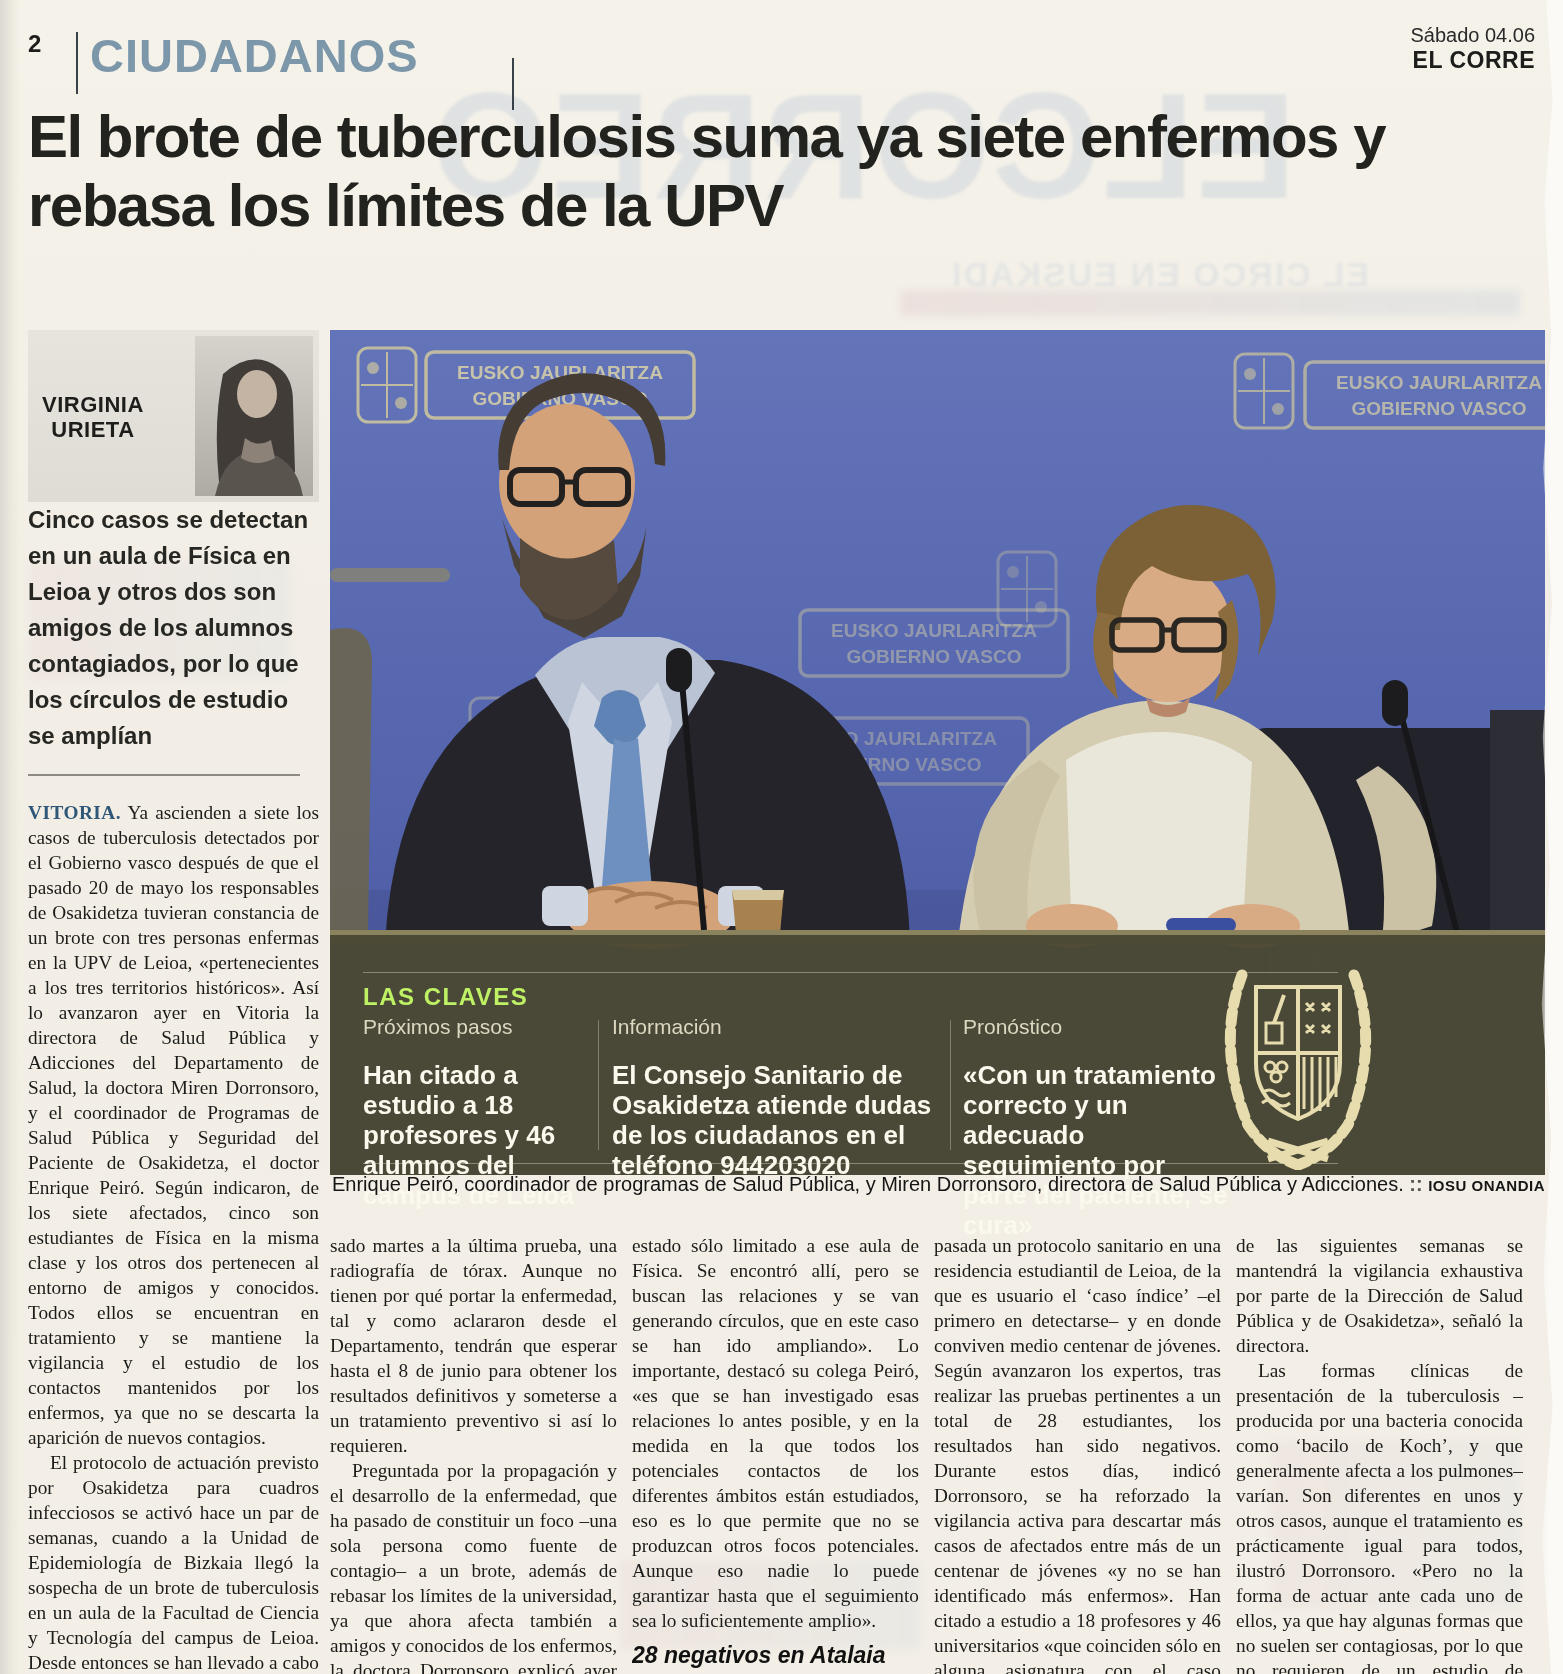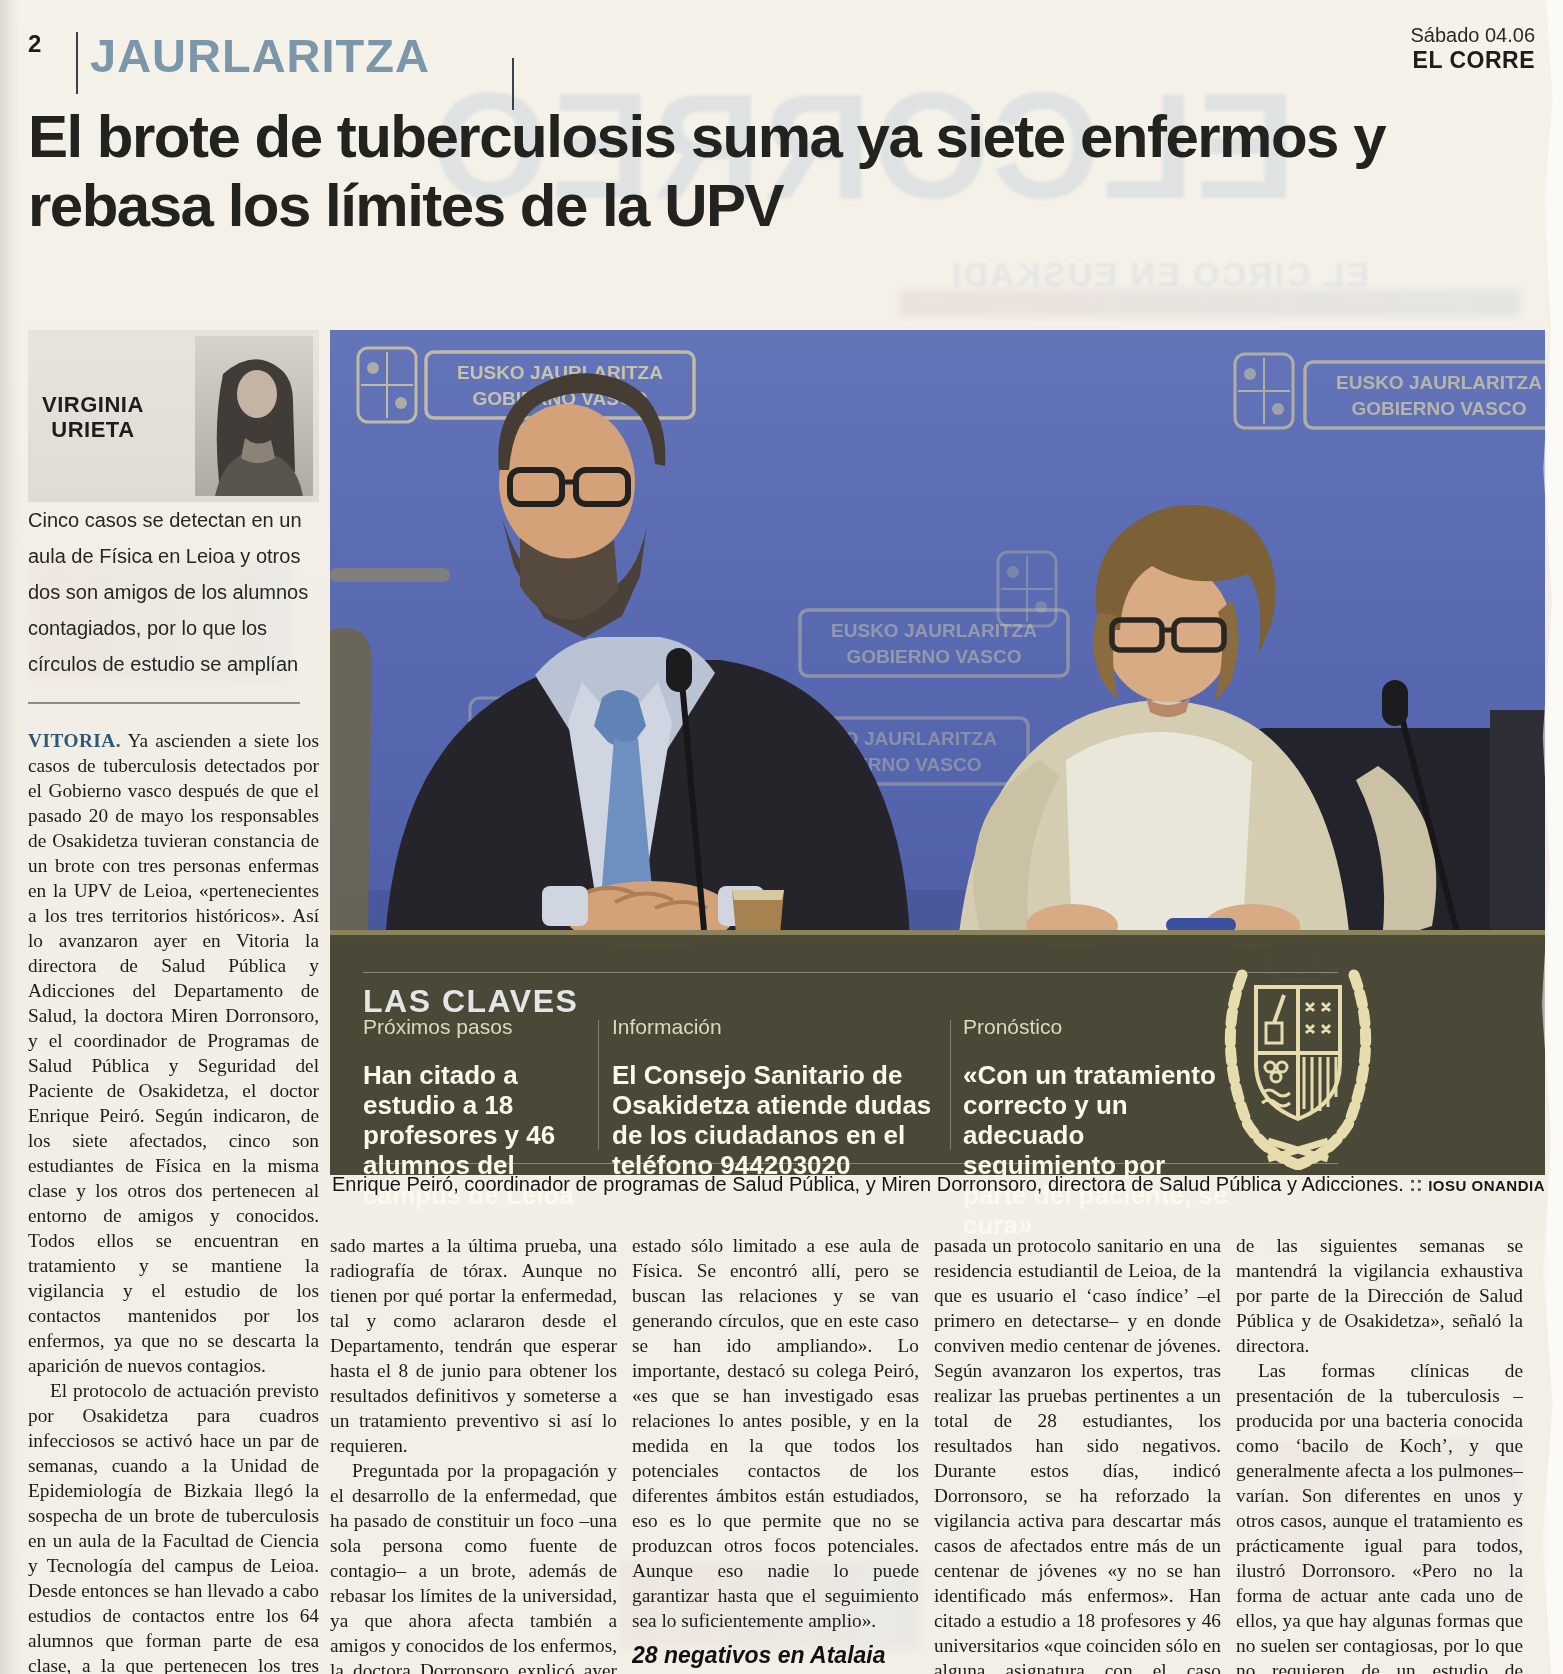--- a/index.html
+++ b/index.html
@@ -26,36 +26,36 @@
   .mast .date{font-size:20px;color:#2a2a2a;}
   .mast .paper{font-size:23px;font-weight:bold;letter-spacing:.5px;}
   
   .headline{position:absolute;left:28px;top:102px;width:1500px;font-size:60px;line-height:1.15;
     font-weight:bold;letter-spacing:-1.5px;color:#22221e;z-index:2;}
   
   .leftcol{position:absolute;left:28px;top:330px;width:291px;height:1344px;overflow:hidden;z-index:2;}
   .byline-box{position:relative;width:100%;height:172px;background:linear-gradient(180deg,#e7e3dd,#dfdcd5);text-align:center;}
   .byline-name{position:absolute;left:14px;top:62px;font-size:22px;font-weight:bold;line-height:1.15;letter-spacing:.5px;}
   .portrait{position:absolute;right:6px;top:6px;}
-  .standfirst{margin:26px 0 0 0;font-size:20px;line-height:36px;color:#262622;font-weight:normal;}
+  .standfirst{margin:26px 0 0 0;font-size:24px;line-height:36px;color:#262622;font-weight:bold;}
   .sf-rule{width:272px;height:2px;background:#8d8a84;margin:20px 0 0 0;}
   .body-serif{font-family:"Liberation Serif","DejaVu Serif",serif;font-size:19.3px;line-height:25px;
     text-align:justify;color:#1b1b19;}
   .leftcol .body-serif{margin:24px 0 0 0;}
   .leftcol p{margin:0;}
   .leftcol p+p{text-indent:22px;}
   .lead{font-weight:bold;color:#2f5878;letter-spacing:.5px;}
   
   .photo{position:absolute;left:330px;top:330px;width:1215px;height:845px;z-index:1;}
   .photo svg{display:block;}
   
   .claves{position:absolute;left:0;top:605px;width:1215px;height:240px;background:rgba(74,72,50,.96);}
   .claves .topline{position:absolute;left:33px;top:37px;width:975px;height:1px;background:rgba(235,232,210,.4);}
   .claves .botline{position:absolute;left:33px;top:228px;width:975px;height:1px;background:rgba(235,232,210,.4);}
-  .claves-title{position:absolute;left:33px;top:48px;color:#e5e5e5;font-weight:bold;font-size:32px;letter-spacing:1.5px;}
+  .claves-title{position:absolute;left:33px;top:48px;color:#bef264;font-weight:bold;font-size:24px;letter-spacing:1.5px;}
   .claves-item{position:absolute;top:80px;}
   .claves-label{font-size:21px;color:#ddd8c0;margin-bottom:21px;}
   .claves-text{font-size:26px;line-height:30px;font-weight:bold;color:#fbf9ee;}
   .cl0{left:33px;width:232px;}
   .cl1{left:282px;width:330px;}
   .cl2{left:633px;width:266px;}
   .cdiv{position:absolute;top:85px;height:130px;width:1px;background:rgba(235,232,210,.35);}
   .cd1{left:268px;}.cd2{left:620px;}
   .arms{position:absolute;left:878px;top:10px;}
   
@@ -80,21 +80,21 @@
   <div class="ghost2" style="left:900px;top:290px;width:620px;height:26px;"></div>
   <div class="ghost2" style="left:30px;top:560px;width:260px;height:120px;opacity:.5;"></div>
   <div class="ghost2" style="left:620px;top:1560px;width:300px;height:90px;opacity:.55;"></div>
   <div class="ghost2" style="left:1270px;top:1440px;width:250px;height:170px;opacity:.45;"></div>
 
   <div class="scan-strip"></div>
   <div class="torn-edge"></div>
 
   <div class="pagenum">2</div>
   <div class="sec-rule1"></div>
-  <div class="section">JAURLARITZA</div>
+  <div class="section">CIUDADANOS</div>
   <div class="sec-rule2"></div>
   <div class="mast">
     <div class="date">Sábado 04.06</div>
     <div class="paper">EL CORRE</div>
   </div>
 
   <div class="headline">El brote de tuberculosis suma ya siete enfermos y rebasa los límites de la UPV</div>
 
   <aside class="leftcol">
     <div class="byline-box">

